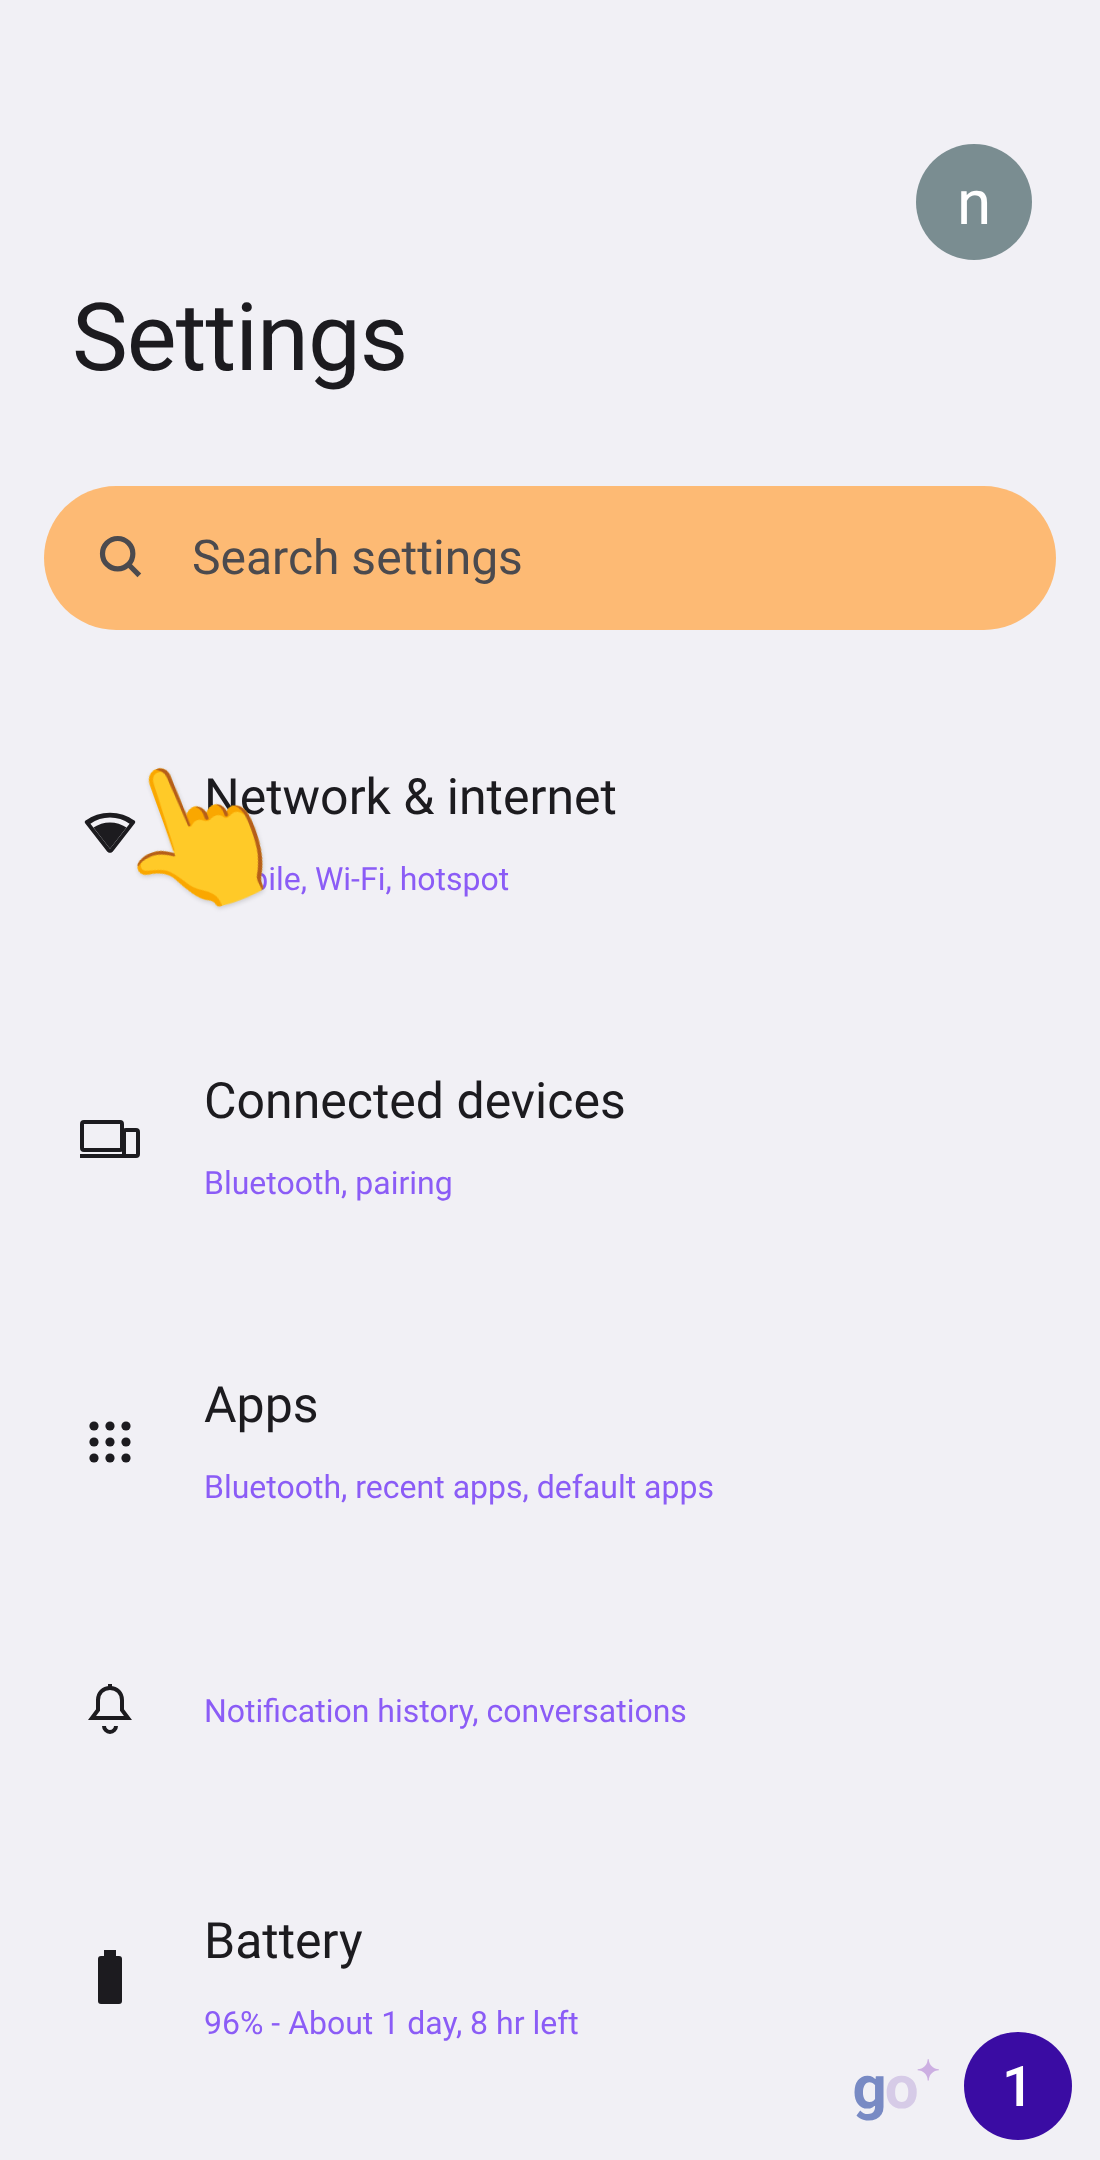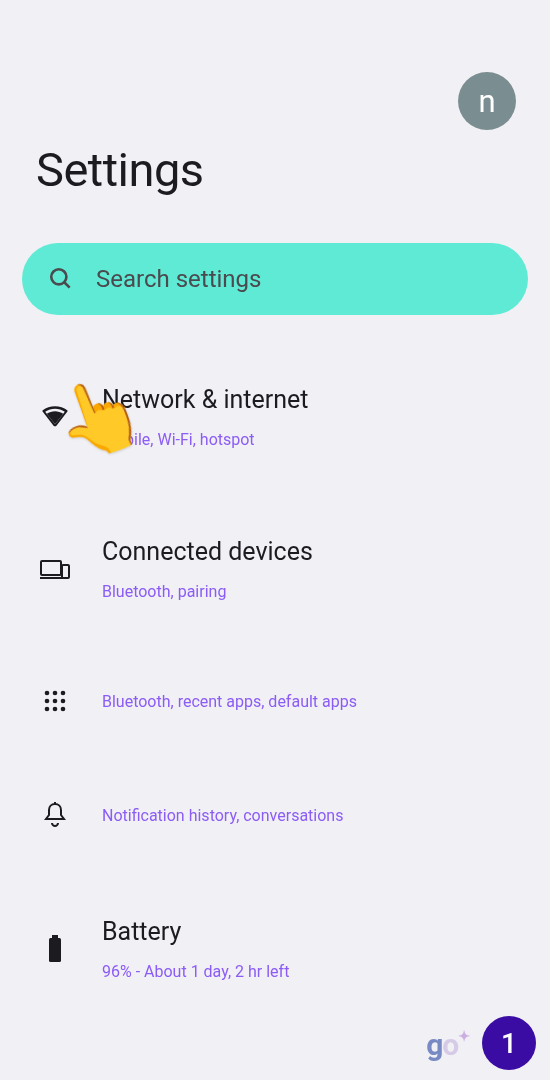--- a/index.html
+++ b/index.html
@@ -30,21 +30,21 @@
     }
     .title {
       font-size: 47px;
       font-weight: 400;
       padding: 12px 0 0 36px;
       letter-spacing: -0.5px;
     }
     .search-bar {
       margin: 46px 22px 0 22px;
       height: 72px;
-      background: #5eead4;
+      background: #fdba74;
       border-radius: 36px;
       display: flex;
       align-items: center;
       padding: 0 26px;
       gap: 22px;
       text-align: center;
     }
     .search-icon svg { display: block; }
     .search-text {
       font-size: 24px;
@@ -172,20 +172,21 @@
           <circle cx="20" cy="4" r="2.3"></circle>
           <circle cx="4" cy="12" r="2.3"></circle>
           <circle cx="12" cy="12" r="2.3"></circle>
           <circle cx="20" cy="12" r="2.3"></circle>
           <circle cx="4" cy="20" r="2.3"></circle>
           <circle cx="12" cy="20" r="2.3"></circle>
           <circle cx="20" cy="20" r="2.3"></circle>
         </svg>
     </span>
     <div class="item-text">
+      <div class="item-title">Apps</div>
       <div class="item-sub">Bluetooth, recent apps, default apps</div>
     </div>
   </div>
 
   <div class="sep"></div>
 
   <div class="item">
     <span class="icon-slot">
       <svg width="24" height="28" viewBox="0 0 24 28" fill="none" stroke="#1c1b1f" stroke-width="2">
           <path d="M12 3c-3.5 0-6 2.5-6 6v5l-3 4h18l-3-4V9c0-3.5-2.5-6-6-6z"></path>
@@ -202,21 +203,21 @@
 
   <div class="item">
     <span class="icon-slot">
       <svg width="16" height="28" viewBox="0 0 16 28" fill="#1c1b1f">
           <rect x="5" y="0" width="6" height="3"></rect>
           <rect x="2" y="3" width="12" height="24" rx="1.5"></rect>
         </svg>
     </span>
     <div class="item-text">
       <div class="item-title">Battery</div>
-      <div class="item-sub">96% - About 1 day, 2 hr left</div>
+      <div class="item-sub">96% - About 1 day, 8 hr left</div>
     </div>
   </div>
 
   <div class="sep"></div>
 
   <div class="item">
     
     
   </div>
 

